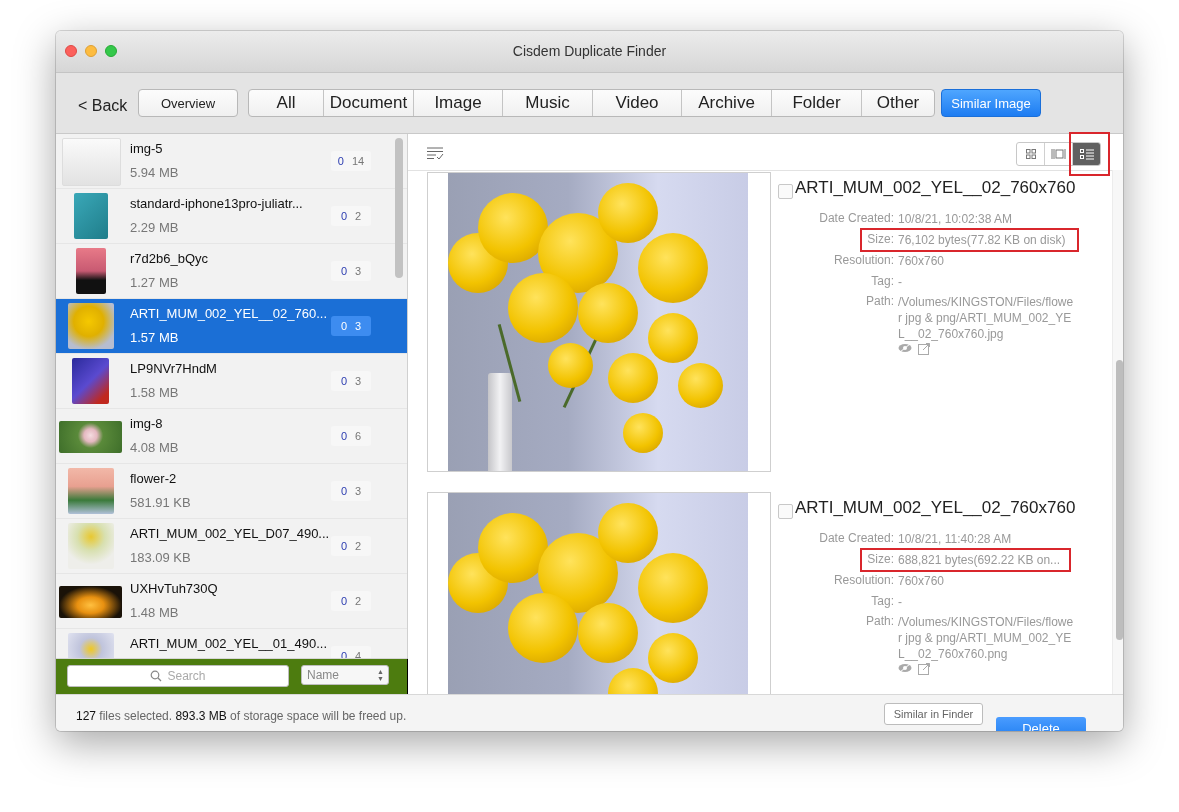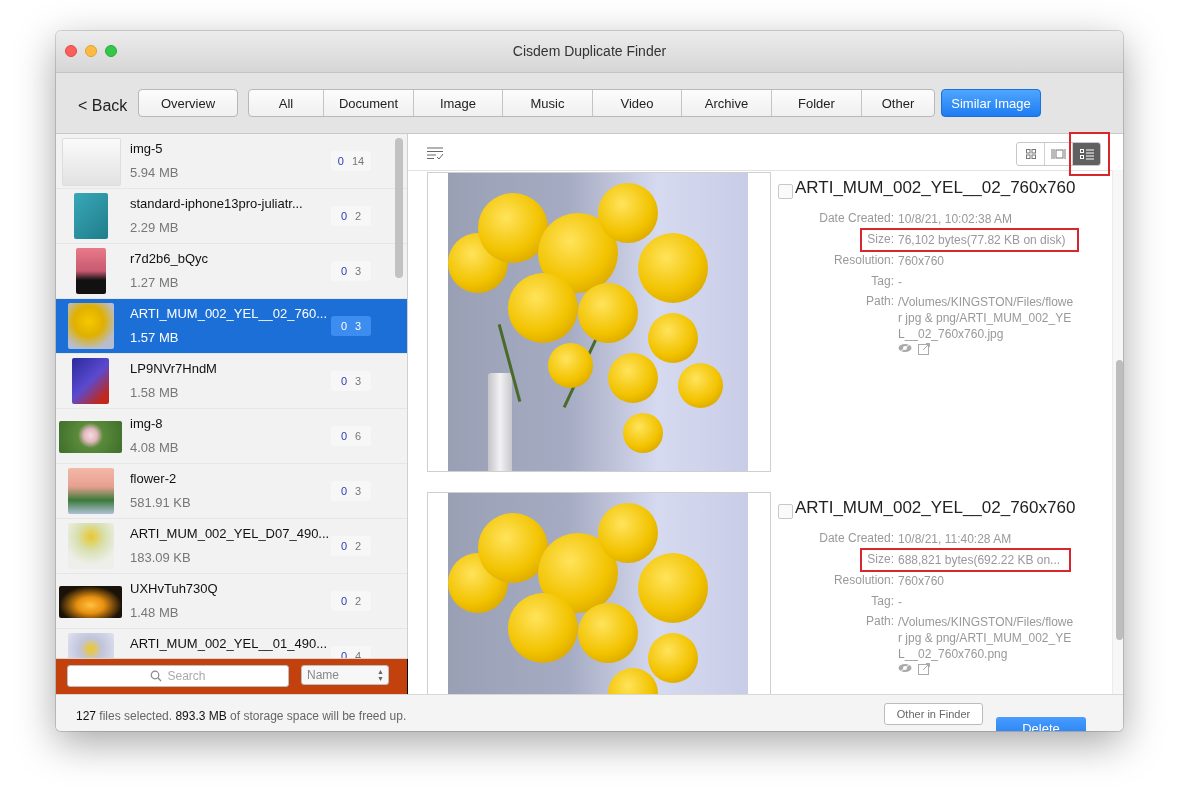--- a/index.html
+++ b/index.html
@@ -9,37 +9,37 @@
   .traffic { position:absolute; top:14px; left:9px; display:flex; gap:8px; }
   .traffic span { width:12px; height:12px; border-radius:50%; display:block; }
   .t-close { background:#fc605c; border:1px solid #de4a45; box-sizing:border-box; }
   .t-min { background:#fdbc40; border:1px solid #dea034; box-sizing:border-box; }
   .t-max { background:#34c84a; border:1px solid #27aa36; box-sizing:border-box; }
   .title { position:absolute; left:0; right:0; top:12px; text-align:center; font-size:14px; color:#333; }
   .toolbar { height:60px; background:#e4e4e4; border-bottom:1px solid #c9c9c9; position:relative; }
   .back { position:absolute; left:22px; top:24px; font-size:16px; color:#222; cursor:pointer; }
   .btn { position:absolute; top:16px; height:28px; background:linear-gradient(#fcfcfc,#f0f0f0); border:1px solid #b8b8b8; border-radius:4px; font-size:13px; color:#222; display:flex; align-items:center; justify-content:center; box-sizing:border-box; }
   .seg { position:absolute; top:16px; left:192px; height:28px; display:flex; border:1px solid #b8b8b8; border-radius:4px; overflow:hidden; background:linear-gradient(#fcfcfc,#f0f0f0); box-sizing:border-box; }
-  .seg div { height:26px; display:flex; align-items:center; justify-content:center; font-size:13px; color:#222; border-right:1px solid #c4c4c4; }
+  .seg div { height:26px; display:flex; align-items:center; justify-content:center; font-size:17px; color:#222; border-right:1px solid #c4c4c4; }
   .seg div:last-child { border-right:none; }
   .btn-primary { background:linear-gradient(#4fa6ff,#1d7cf2); border:1px solid #1a6fd9; color:#fff; }
   .sidebar { position:absolute; left:0; top:103px; width:351px; height:527px; background:#f2f2f2; border-right:1px solid #d0d0d0; overflow:hidden; }
   .list-item { height:54px; position:relative; border-bottom:1px solid #e6e6e6; }
   .list-item.selected { background:#1b6fd6; }
   .thumb { position:absolute; top:4px; height:46px; border-radius:2px; }
   .item-name { position:absolute; left:74px; top:7px; font-size:13px; color:#111; white-space:nowrap; }
   .item-size { position:absolute; left:74px; top:31px; font-size:13px; color:#777; }
   .selected .item-name, .selected .item-size { color:#fff; }
   .counts { position:absolute; left:275px; top:17px; width:40px; height:20px; border-radius:3px; display:flex; align-items:center; justify-content:center; gap:8px; font-size:11px; background:#f7f7f7; }
   .counts .c0 { color:#2c3db0; }
   .counts .cn { color:#777; }
   .selected .counts { background:#3d8cf0; }
   .selected .counts .c0, .selected .counts .cn { color:#fff; }
   .sb-scroll { position:absolute; left:339px; top:104px; width:8px; height:140px; border-radius:4px; background:#c2c2c2; }
-  .sidebar-footer { position:absolute; left:0; top:627px; width:351px; height:36px; background:#c2410c; border-top:1px solid #d6d6d6; border-right:4px solid #000000; }
+  .sidebar-footer { position:absolute; left:0; top:627px; width:351px; height:36px; background:#4d7c0f; border-top:1px solid #d6d6d6; border-right:4px solid #000000; }
   .search { position:absolute; left:11px; top:6px; width:220px; height:20px; background:#fff; border:1px solid #bdbdbd; border-radius:3px; display:flex; align-items:center; justify-content:center; gap:5px; font-size:12px; color:#aaa; }
   .sort { position:absolute; left:245px; top:6px; width:88px; height:20px; background:#f7f7f7; border:1px solid #bdbdbd; border-radius:3px; font-size:12px; color:#888; box-sizing:border-box; padding-left:5px; display:flex; align-items:center; }
   .sort .arrows { position:absolute; right:4px; top:2px; font-size:7px; line-height:7px; color:#666; }
   .main { position:absolute; left:352px; top:103px; width:715px; height:560px; background:#fff; }
   .main-top { height:36px; border-bottom:1px solid #e2e2e2; position:relative; }
   .filter-icon { position:absolute; left:18px; top:12px; width:18px; height:14px; }
   .view-seg { position:absolute; right:22px; top:8px; display:flex; border:1px solid #c8c8c8; border-radius:3px; overflow:hidden; height:22px; }
   .view-seg div { width:27px; display:flex; align-items:center; justify-content:center; border-right:1px solid #d0d0d0; }
   .view-seg div:last-child { border-right:none; background:#606060; }
   .red-box { position:absolute; border:2px solid #d9262c; box-sizing:border-box; }
@@ -350,16 +350,16 @@
 
     <div class="main-scroll-track">
       <div class="main-scroll"></div>
     </div>
   </div>
 
   <div class="footer">
     <div class="status">
       <b>127</b><span> files selected. </span><b>893.3 MB</b><span> of storage space will be freed up.</span>
     </div>
-    <div class="btn-finder">Other in Finder</div>
+    <div class="btn-finder">Similar in Finder</div>
     <div class="btn-delete">Delete</div>
   </div>
 </div>
 
 </body></html>

